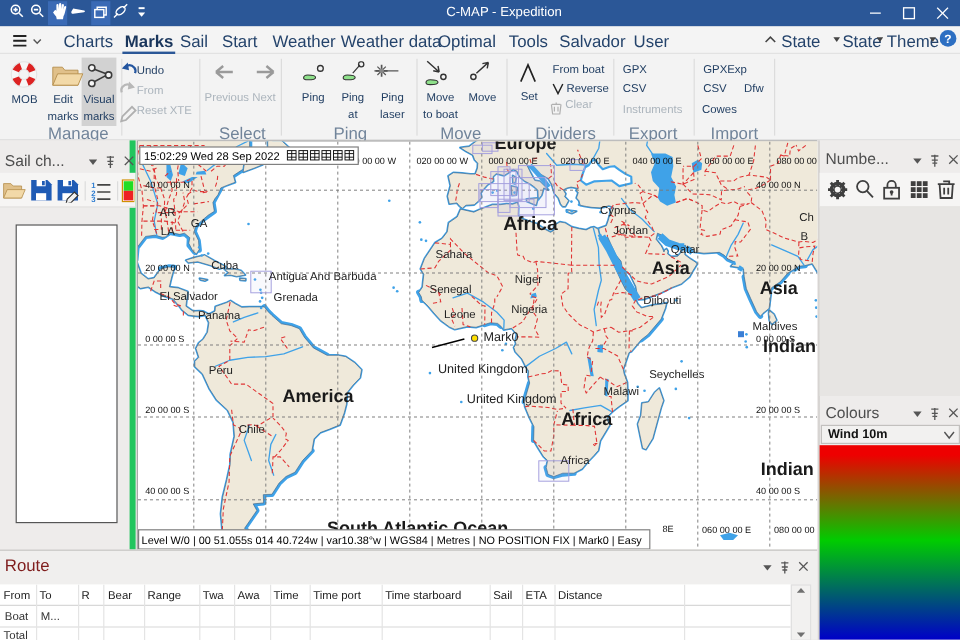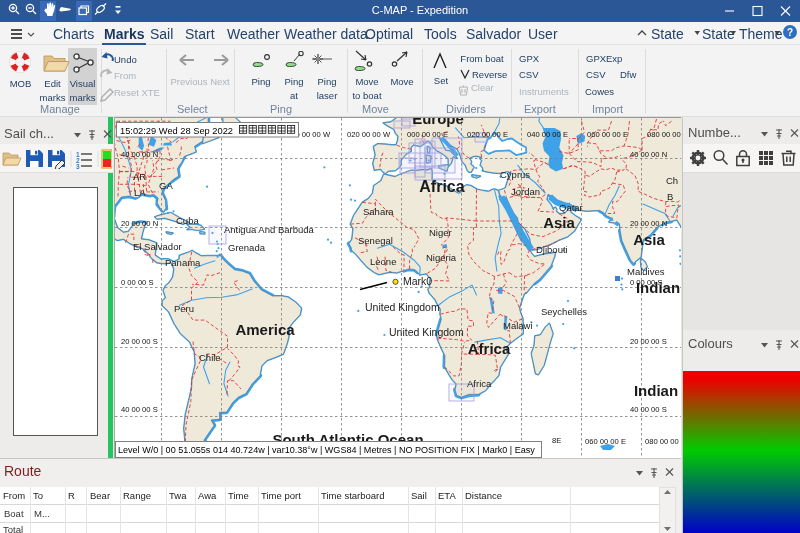--- a/index.html
+++ b/index.html
@@ -1,20 +1,20 @@
 <!DOCTYPE html>
 <html><head><meta charset="utf-8"><style>
 *{margin:0;padding:0;box-sizing:border-box}
 html,body{width:800px;height:533px;overflow:hidden;font-family:"Liberation Sans",sans-serif;background:#e9e7e5}
 .abs{position:absolute}
 #titlebar{left:0;top:0;width:800px;height:22px;background:#2b5797}
 #tabrow{left:0;top:22px;width:800px;height:23px;background:#f4f4f4;border-bottom:1px solid #e2e2e2}
 #ribbon{left:0;top:45px;width:800px;height:72px;background:#f3f3f3;border-bottom:1px solid #dcdcdc}
 .tab{position:absolute;top:4px;font-size:14px;color:#24436b;height:19px;line-height:17px}
-.grplabel{position:absolute;top:58px;font-size:11px;color:#71849a;text-align:left}
+.grplabel{position:absolute;top:58px;font-size:14px;color:#71849a;text-align:center}
 .btnlabel{position:absolute;font-size:9.5px;color:#223f63;text-align:center;line-height:13.5px}
 .gray{color:#abb4bc}
 .sep{position:absolute;top:4px;width:1px;height:64px;background:#dcdcdc}
 .panel-title{font-size:13px;color:#4e4e4e}
 svg{display:block}
 </style></head><body>
 
 <div class="abs" id="titlebar">
  <svg class="abs" style="left:0;top:0" width="130" height="22" viewBox="0 0 130 22">
   <rect x="40" y="1" width="16" height="20" fill="#3a6ab5"></rect>
@@ -736,20 +736,25 @@
   <g stroke="#555" stroke-width="1.1" fill="none">
         <line x1="20" y1="1" x2="20" y2="8"></line>
         <path d="M17 2 h6 M17.5 5.5 h5 M18 8 h4"></path>
         <line x1="20" y1="8" x2="20" y2="11"></line>
       </g>
   <g stroke="#555" stroke-width="1.1">
         <line x1="32" y1="1.5" x2="39" y2="8.5"></line>
         <line x1="39" y1="1.5" x2="32" y2="8.5"></line>
       </g>
  </svg>
+ <div class="abs" style="left:1px;top:24px;width:116px;height:16px;background:#f2f1f0;border:1px solid #c2c0be;font-size:10.5px;font-weight:bold;color:#111;line-height:14px;padding-left:5px">Wind 10m
+  <svg class="abs" style="right:3px;top:4px" width="10" height="8">
+        <path d="M1 1 l4 5 4 -5" stroke="#555" fill="none" stroke-width="1.2"></path>
+      </svg>
+ </div>
  <div class="abs" style="left:0;top:41px;width:118px;height:162px;background:linear-gradient(to bottom,#ee0000 0%,#ee0000 5%,#00cc00 49%,#0000c8 100%)"></div>
 </div>
 
 <div class="abs" style="left:0;top:458px;width:681px;height:75px;background:#f0efee;border-top:1px solid #c8c6c4">
  <div class="abs" style="left:4px;top:4px;font-size:14px;color:#7f1d1d">Route</div>
  <svg class="abs" style="left:634px;top:8px" width="40" height="12" viewBox="0 0 40 12">
   <path d="M2 4 h7 l-3.5 4.5 z" fill="#555"></path>
   <g stroke="#555" stroke-width="1.1" fill="none">
         <line x1="20" y1="1" x2="20" y2="8"></line>
         <path d="M17 2 h6 M17.5 5.5 h5 M18 8 h4"></path>

